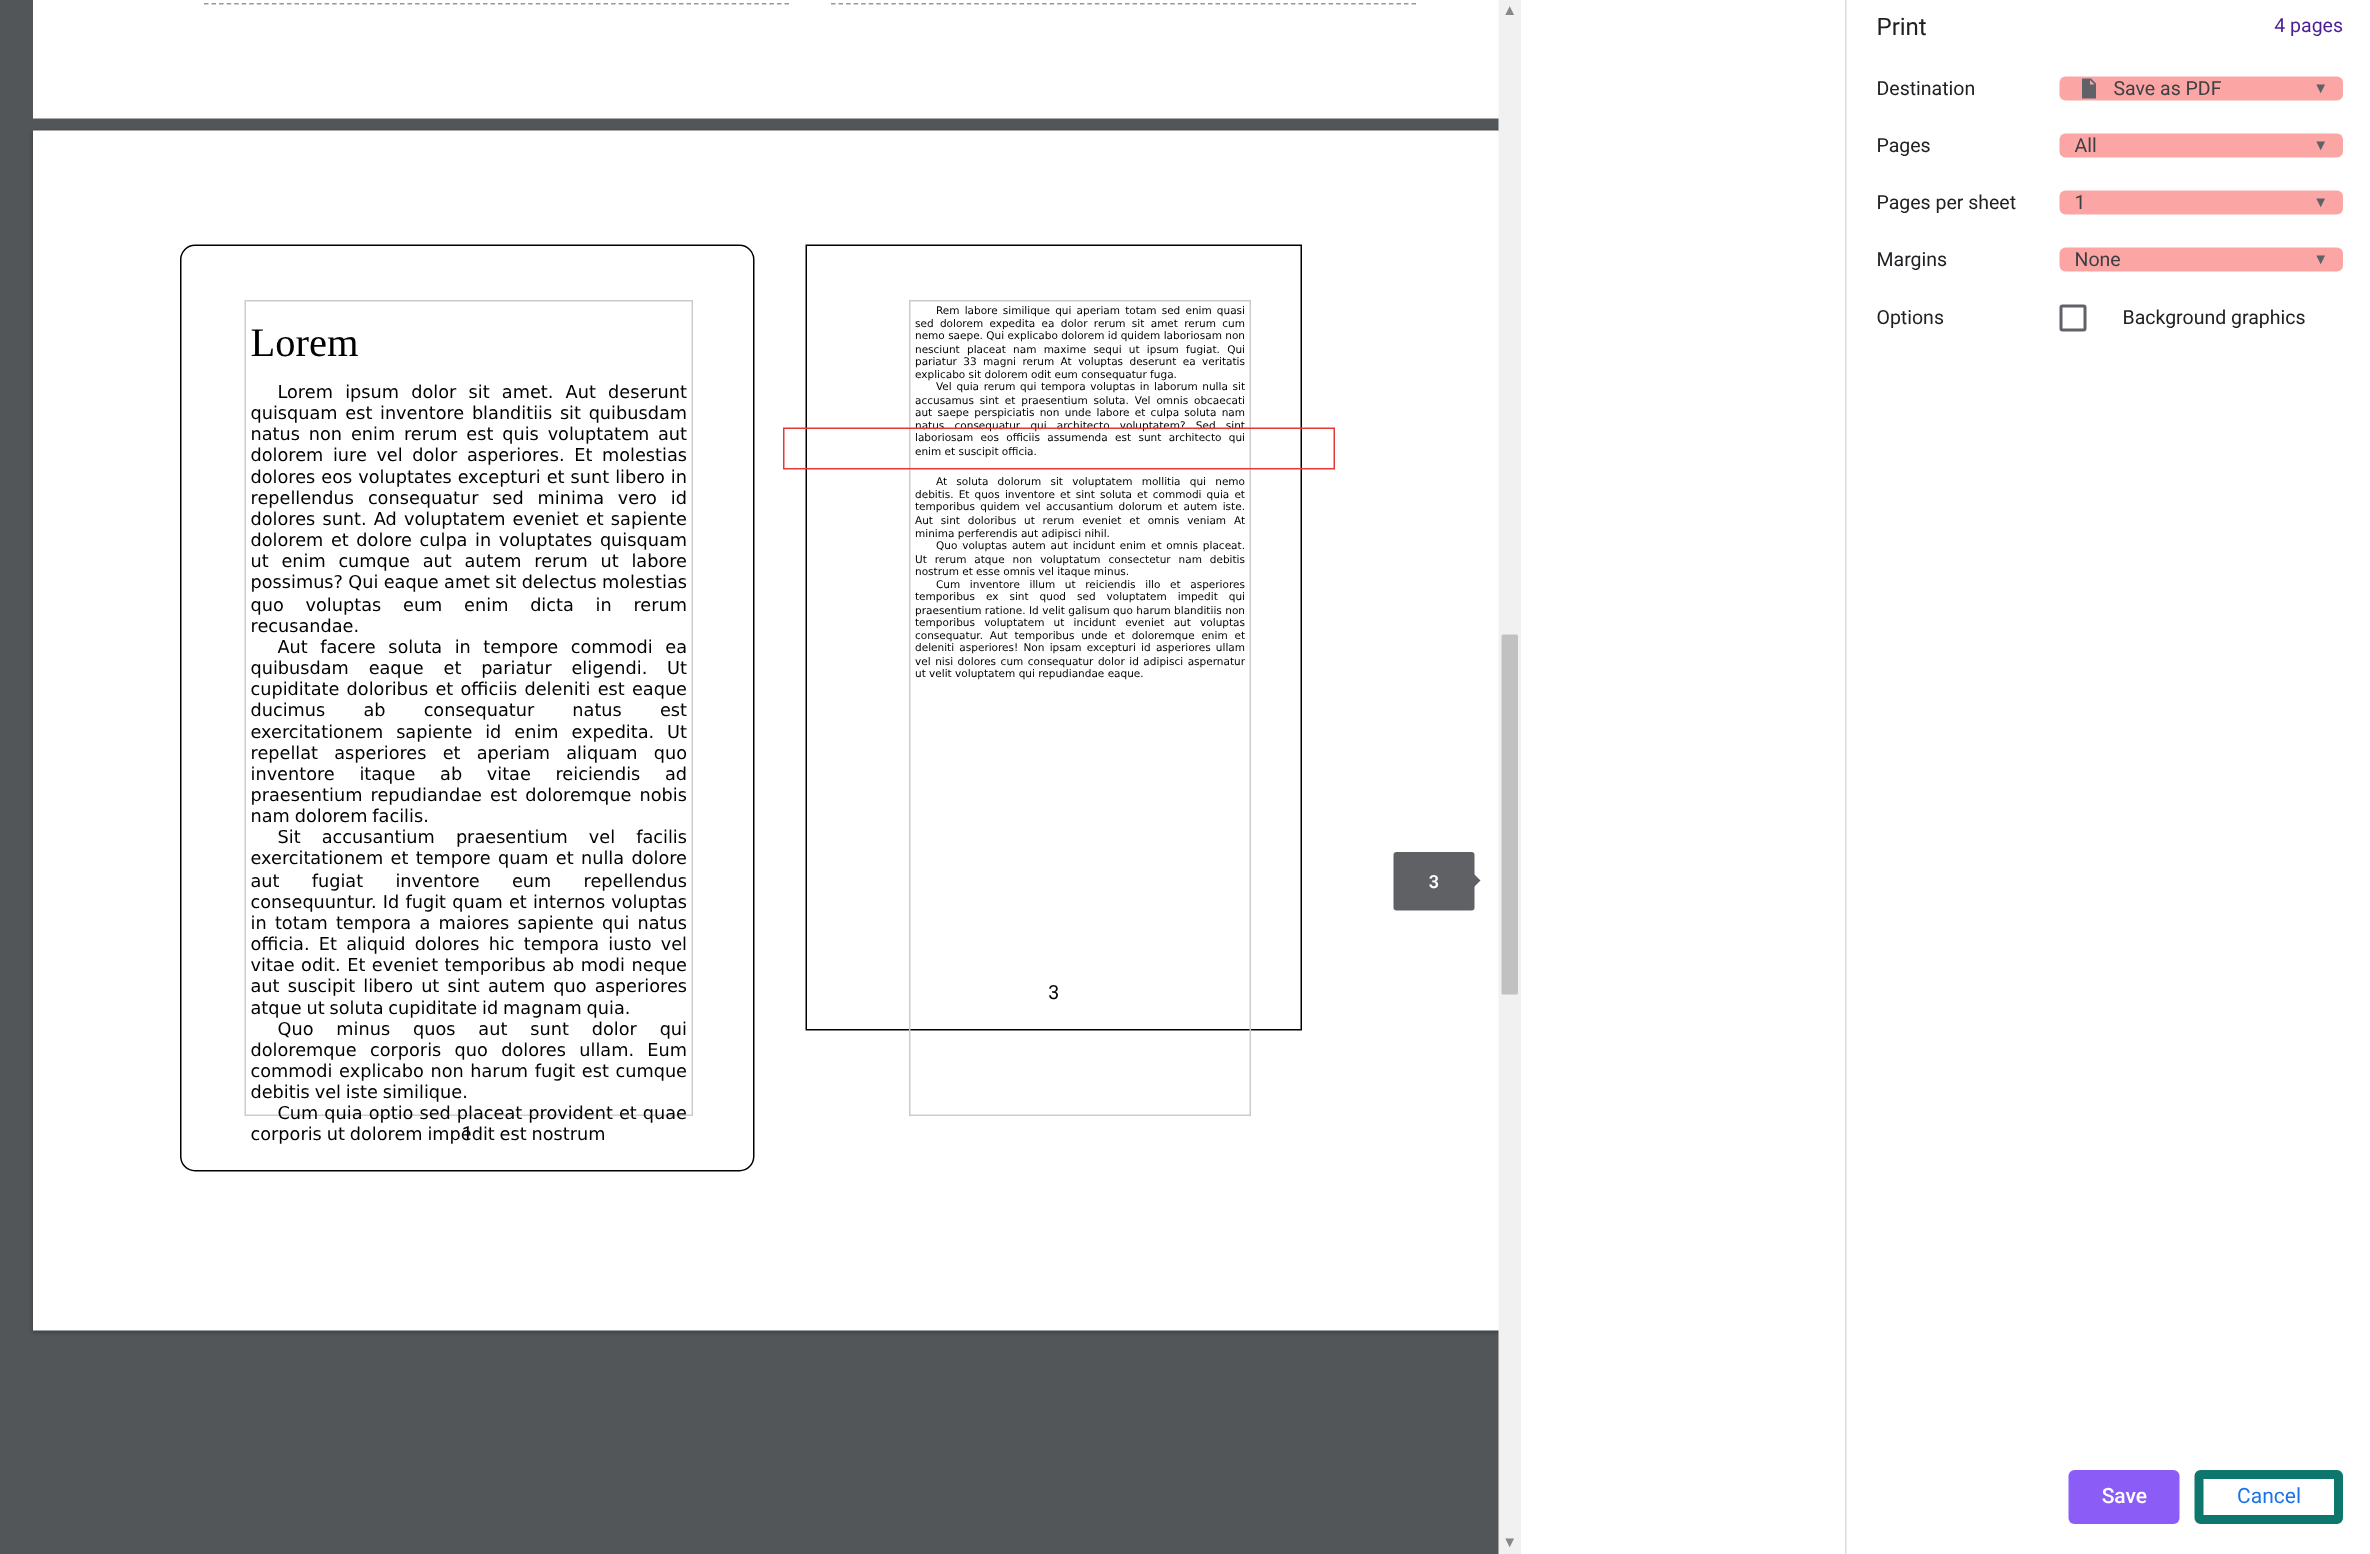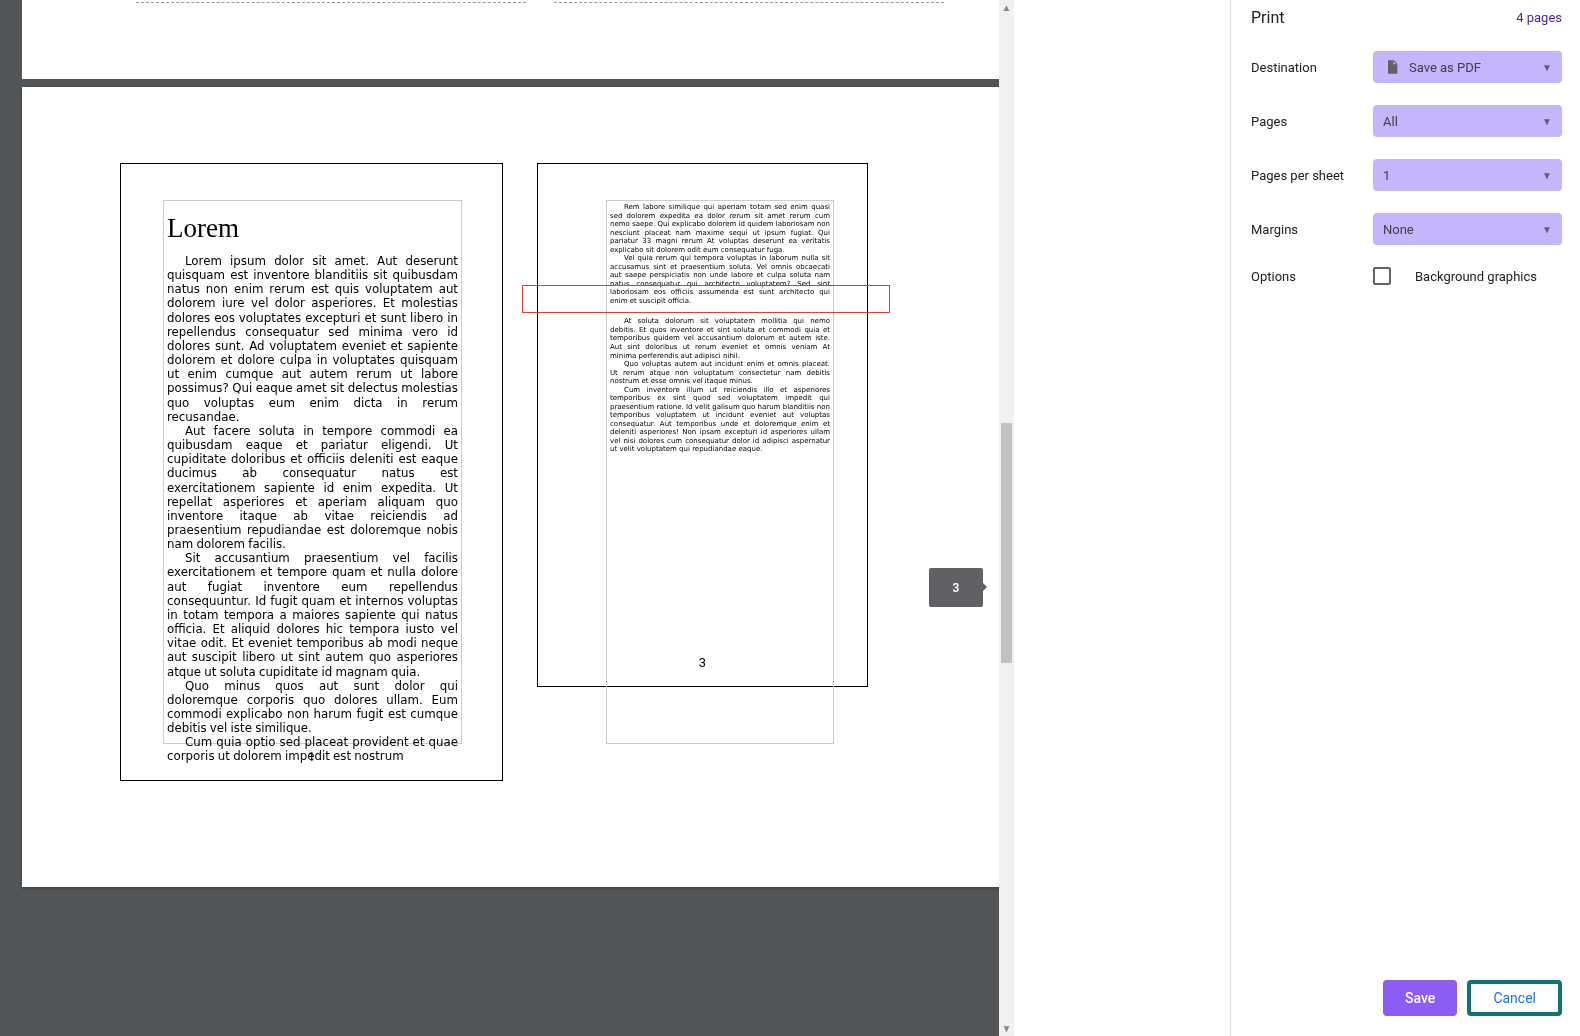--- a/index.html
+++ b/index.html
@@ -47,21 +47,21 @@
   width: 990px;
   height: 800px;
   position: relative;
   box-shadow: 0 1px 3px rgba(0,0,0,0.3);
 }
 .page {
   position: absolute;
   border: 1.5px solid #000;
   background: #fff;
 }
-.page1 { left: 98px; top: 76px; width: 383px; height: 618px; }
+.page1 { left: 98px; top: 76px; width: 383px; height: 618px; border-radius: 10px; }
 .page2 { left: 515px; top: 76px; width: 331px; height: 524px; }
 .textframe {
   position: absolute;
   border: 1px solid #ccc;
 }
 .tf1 { left: 42px; top: 36px; width: 299px; height: 544px; padding: 4px 3px; }
 .tf2 { left: 68px; top: 36px; width: 228px; height: 544px; padding: 2px 3px; }
 .tf1 h1 {
   font-family: Georgia, "Times New Roman", serif;
   font-size: 27px;
@@ -178,23 +178,23 @@
 .sidebar-title { font-size: 16px; }
 .sidebar-pagecount { font-size: 13px; color: #4c1d95; }
 .opt-row {
   display: flex;
   align-items: center;
   margin-bottom: 22px;
 }
 .opt-label { width: 122px; color: #202124; }
 .dropdown {
   flex: 1;
-  background: #c4b5fd;
+  background: #fca5a5;
   border-radius: 4px;
-  height: 32px;
+  height: 16px;
   display: flex;
   align-items: center;
   padding: 0 10px;
   justify-content: space-between;
   cursor: pointer;
   color: #3c4043;
 }
 .dropdown .dd-icon {
   width: 18px; height: 18px;
   display: inline-flex;
@@ -228,21 +228,21 @@
 .btn {
   height: 36px;
   padding: 0 22px;
   border-radius: 4px;
   border: none;
   font-size: 14px;
   cursor: pointer;
   font-family: inherit;
 }
 .btn-primary { background: #8b5cf6; color: #fff; font-weight: 500; }
-.btn-secondary { background: #fff; color: #1a73e8; border: 4px solid #0f766e; text-align: right; }
+.btn-secondary { background: #fff; color: #1a73e8; border: 6px solid #0f766e; text-align: right; }
 
 .bg-text {
   position: absolute;
   left: 16px;
   top: 524px;
   width: 22px;
   font-size: 7px;
   color: #333;
   line-height: 1.7;
   overflow: hidden;

